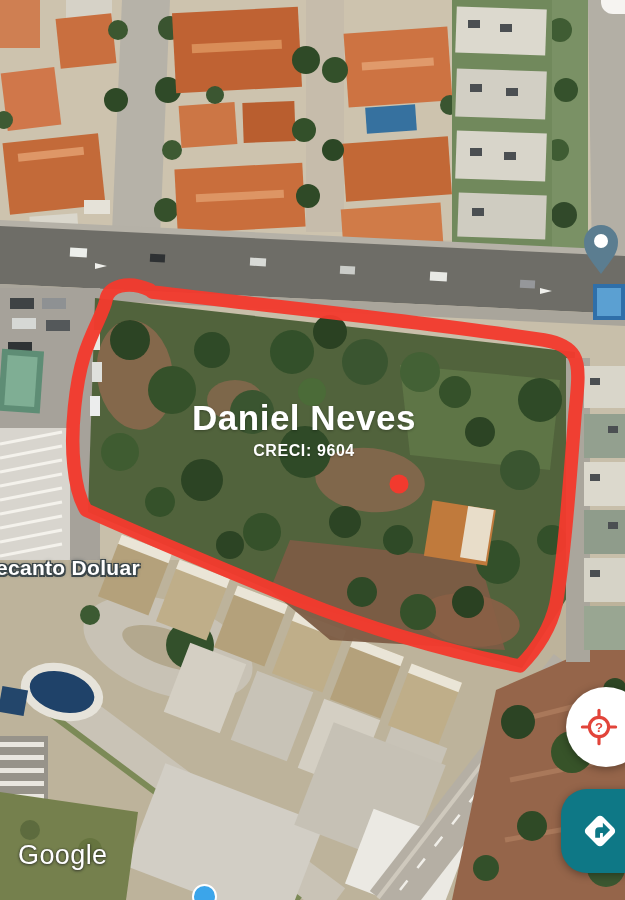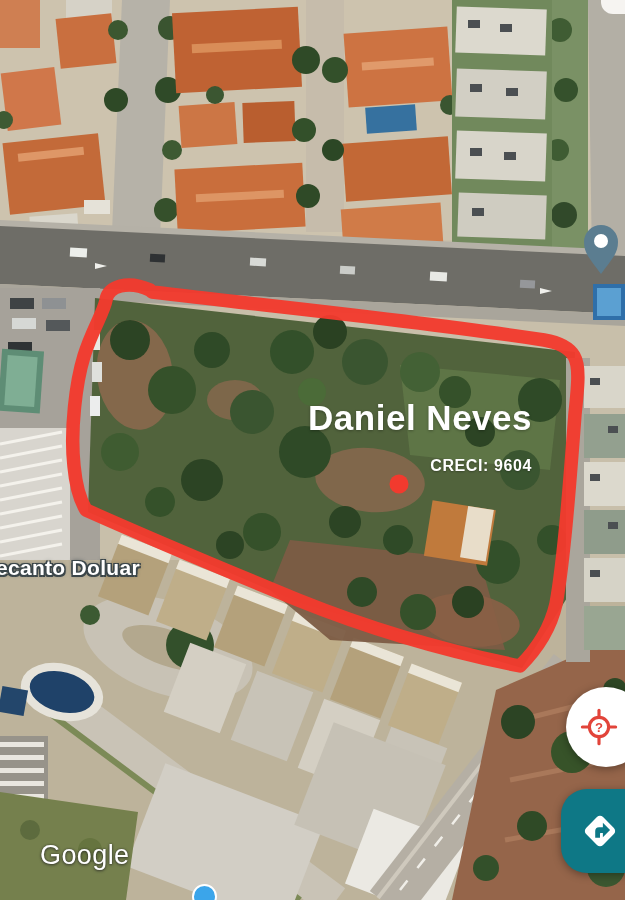--- a/index.html
+++ b/index.html
@@ -18,34 +18,33 @@
                 -1.5px 1.5px 0 #3b464a, 1.5px 1.5px 0 #3b464a,
                 0 0 4px #3b464a;
     white-space:nowrap;letter-spacing:.3px;
   }
   .label-recanto{left:-4px;top:556px;font-size:21px;}
   .label-poi{left:26px;top:872px;font-size:22px;}
   .watermark{
     position:absolute;left:18px;top:840px;font-size:27px;color:#fff;
     font-weight:500;letter-spacing:.4px;
     text-shadow:0 1px 3px rgba(40,40,40,.8),0 0 2px rgba(40,40,40,.6);
-    margin-left:22px;
   }
 
   
   .annotation{
-    position:absolute;left:52px;top:399px;width:480px;text-align:right;
+    position:absolute;left:64px;top:399px;width:480px;text-align:center;
     color:#fff;pointer-events:none;
   }
   .annotation .title{
     font-size:35px;font-weight:700;letter-spacing:.5px;line-height:38px;
     text-shadow:0 1px 3px rgba(0,0,0,.30);
   }
   .annotation .subtitle{
-    margin-top:20px;font-size:16px;font-weight:700;letter-spacing:.6px;
+    margin-top:5px;font-size:16px;font-weight:700;letter-spacing:.6px;
     text-shadow:0 1px 2px rgba(0,0,0,.30);
   }
 
   
   .fab{position:absolute;display:flex;align-items:center;justify-content:center;}
   .fab-location{
     left:566px;top:687px;width:80px;height:80px;border-radius:50%;
     background:#ffffff;box-shadow:0 2px 8px rgba(0,0,0,.35);
   }
   .fab-directions{

